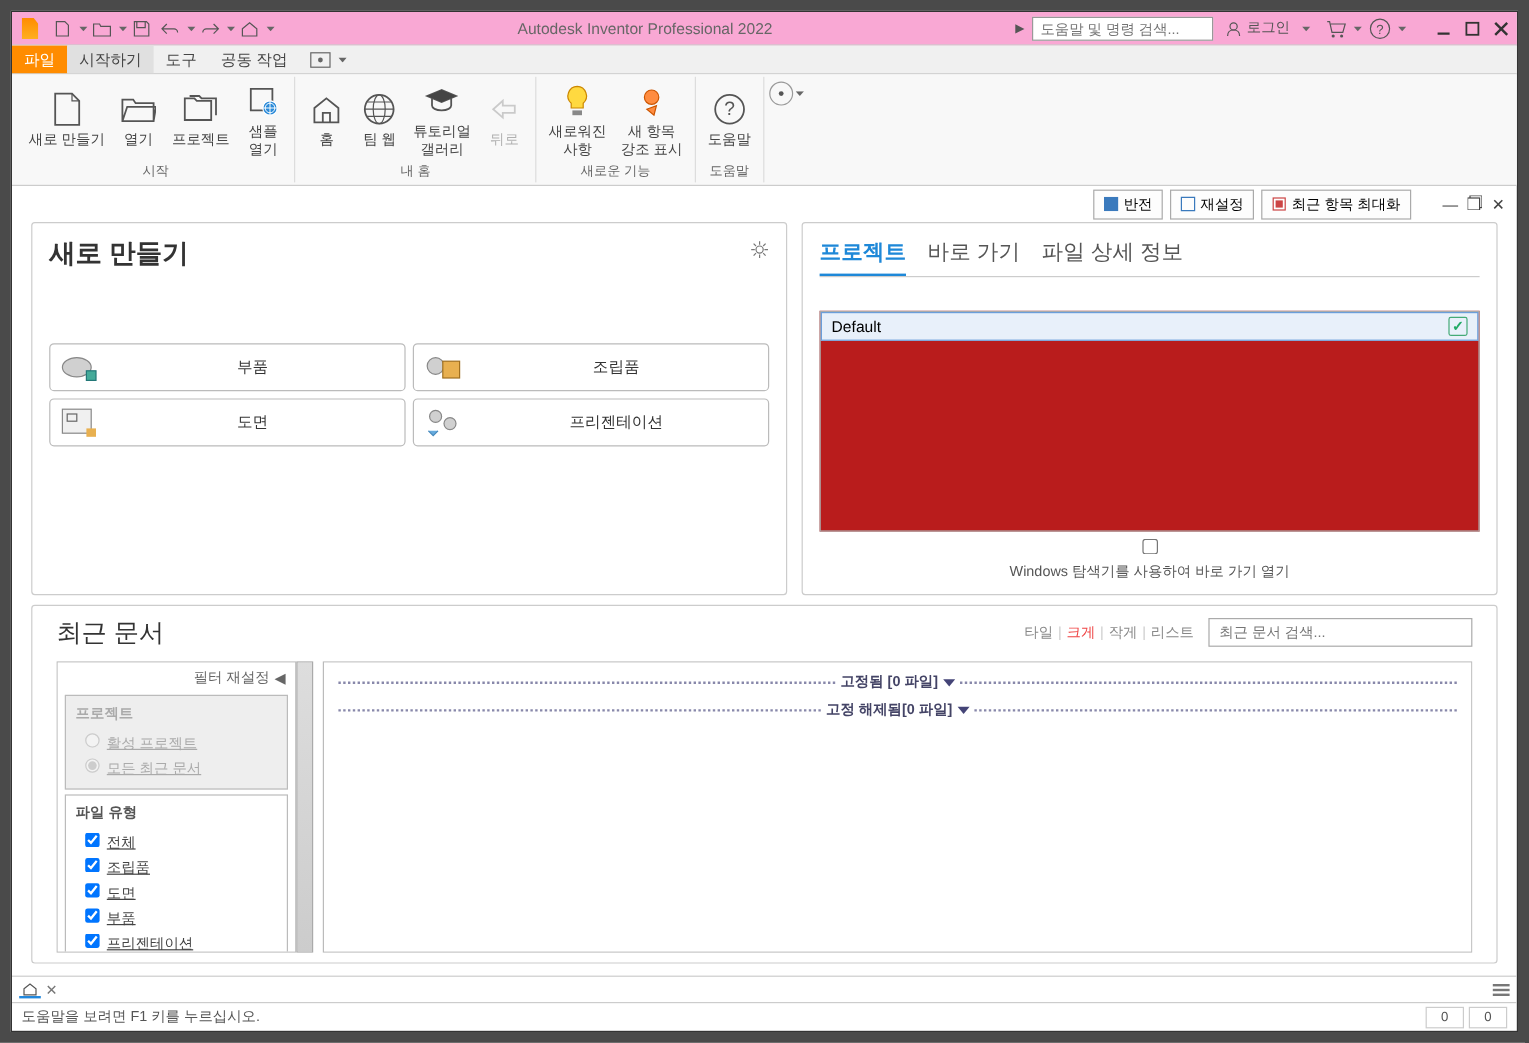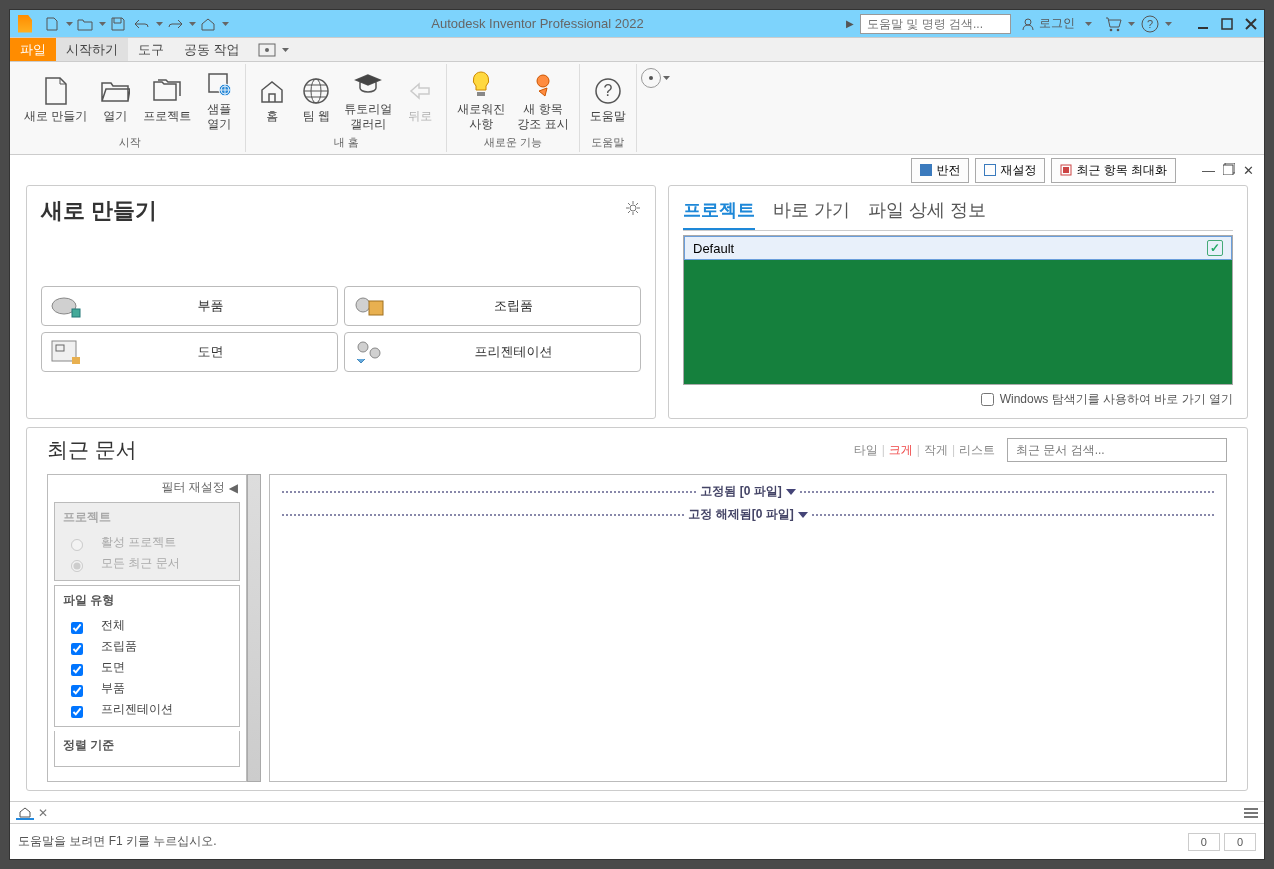--- a/index.html
+++ b/index.html
@@ -1,21 +1,21 @@
 <!DOCTYPE html>
 <html><head>
 <meta charset="utf-8">
 <style>
 * { box-sizing: border-box; margin: 0; padding: 0; font-family: "Segoe UI", "Malgun Gothic", sans-serif; }
 body { background: #4a4a4a; width: 1274px; height: 869px; overflow: hidden; }
 
 .window { background: #fff; width: 1256px; height: 851px; margin: 9px; display: flex; flex-direction: column; border: 1px solid #333; }
 
 
-.titlebar { height: 28px; background: #7dd3fc; display: flex; align-items: center; border-bottom: 1px solid #ccc; }
+.titlebar { height: 28px; background: #f9a8d4; display: flex; align-items: center; border-bottom: 1px solid #ccc; }
 .app-icon-orange { width: 14px; height: 18px; background: linear-gradient(#ff8c00, #ffb020); margin: 0 8px; clip-path: polygon(0 0, 70% 0, 100% 30%, 100% 100%, 0 100%); }
 .qat-btn { width: 18px; height: 18px; margin: 0 3px; display: flex; align-items: center; justify-content: center; cursor: pointer; }
 .qat-split { display: flex; align-items: center; }
 .dropdown-arrow { width: 7px; height: 4px; margin-left: 2px; }
 .title-center { flex: 1; text-align: center; font-size: 13px; color: #666; }
 .right-tools { display: flex; align-items: center; gap: 4px; padding-right: 6px; }
 .search-box { width: 151px; height: 20px; border: 1px solid #999; font-size: 12px; padding: 0 6px; color: #777; background: #fff; }
 .search-arrow { width: 10px; font-size: 10px; color: #555; }
 .login-btn { font-size: 12px; color: #555; display: flex; align-items: center; gap: 4px; padding: 0 6px; cursor: pointer; }
 .cart-icon, .help-icon { width: 22px; height: 22px; display: flex; align-items: center; justify-content: center; cursor: pointer; }
@@ -60,55 +60,55 @@
 .template-grid { display: grid; grid-template-columns: 1fr 1fr; gap: 6px; margin-top: 60px; }
 .template-btn { border: 1px solid #bbb; border-radius: 4px; height: 40px; display: flex; align-items: center; cursor: pointer; }
 .tpl-icon { width: 36px; height: 30px; margin-left: 6px; }
 .tpl-label { flex: 1; text-align: center; font-size: 13px; color: #333; }
 .advanced-hint { font-size: 11px; color: #888; text-align: right; margin-top: 40px; }
 
 .project-panel { width: 580px; padding: 10px 14px; display: flex; flex-direction: column; }
 .tab-row { display: flex; gap: 18px; border-bottom: 1px solid #ccc; }
 .ptab { font-size: 18px; color: #555; padding: 2px 0 6px 0; cursor: pointer; }
 .ptab.active { color: #1e88d8; font-weight: bold; border-bottom: 2px solid #1e88d8; }
-.project-list { border: 1px solid #aaa; margin-top: 4px; height: 150px; background: #15803d; }
+.project-list { border: 1px solid #aaa; margin-top: 28px; height: 184px; background: #b91c1c; }
 .project-item { border: 1px solid #6a9edb; background: #e8f0fa; padding: 3px 8px; display: flex; align-items: center; font-size: 13px; }
 .project-check { width: 16px; height: 16px; margin-left: auto; border: 1px solid #4a7; border-radius: 2px; display: flex; align-items: center; justify-content: center; color: #2a6; font-size: 12px; font-weight: bold; }
-.explorer-chk { display: flex; align-items: center; justify-content: flex-end; gap: 6px; font-size: 12px; color: #555; margin-top: 6px; }
+.explorer-chk { display: flex; align-items: center; justify-content: flex-end; gap: 6px; font-size: 12px; color: #555; margin-top: 6px; flex-direction: column; }
 .explorer-chk input { width: 13px; height: 13px; }
 
 .recent-panel { flex: 1; padding: 8px 20px; display: flex; flex-direction: column; overflow: hidden; }
 .recent-header { display: flex; align-items: center; }
 .recent-title { font-size: 21px; color: #333; }
 .view-opts { margin-left: auto; font-size: 12px; color: #888; display: flex; gap: 4px; align-items: center; }
 .view-opts .sep { color: #ccc; }
 .view-opts .active { color: #ef4444; }
 .recent-search { margin-left: 12px; width: 220px; border: 1px solid #aaa; padding: 4px 8px; font-size: 12px; color: #888; }
 .recent-body { display: flex; margin-top: 10px; flex: 1; overflow: hidden; gap: 8px; }
 .filter-pane { width: 200px; border: 1px solid #bbb; display: flex; flex-direction: column; overflow: hidden; }
 .filter-reset-row { font-size: 12px; color: #666; text-align: right; padding: 4px 8px; display: flex; align-items: center; justify-content: flex-end; gap: 4px; }
 .filter-group { border: 1px solid #bbb; margin: 2px 6px; padding: 6px 8px; font-size: 12px; }
 .filter-group.disabled { background: #eee; color: #aaa; }
 .filter-group-title { font-weight: bold; margin-bottom: 6px; color: #555; }
 .filter-group.disabled .filter-group-title { color: #aaa; }
-.filter-opt { display: flex; align-items: flex-end; gap: 18px; padding: 2px 8px; color: #aaa; }
+.filter-opt { display: flex; align-items: flex-start; gap: 6px; padding: 2px 8px; color: #aaa; text-decoration: underline; }
 .filter-opt.enabled { color: #444; }
 .filter-opt input { width: 12px; height: 12px; }
 .scroll-placeholder { width: 14px; background: linear-gradient(#ddd, #ccc); border: 1px solid #aaa; }
 .doc-list { flex: 1; border: 1px solid #bbb; padding: 8px; overflow: hidden; }
 .doc-row { display: flex; align-items: center; margin-bottom: 6px; }
 .dotted-line { flex: 1; border-top: 2px dotted #88a; margin: 0 4px; }
 .doc-group-label { font-size: 12px; color: #446; font-weight: bold; }
 .expand-arrow { width: 0; height: 0; border-left: 5px solid transparent; border-right: 5px solid transparent; border-top: 6px solid #447; margin-left: 4px; }
 
 
 .tab-strip { height: 22px; border-top: 1px solid #ccc; display: flex; align-items: center; padding: 0 6px; gap: 4px; }
 .home-tab { display: flex; align-items: center; gap: 2px; border-bottom: 2px solid #28d; padding: 0 2px; }
 
-.status-bar { height: 36px; border-top: 1px solid #ccc; display: flex; align-items: center; padding: 0 8px; font-size: 12px; color: #555; }
+.status-bar { height: 24px; border-top: 1px solid #ccc; display: flex; align-items: center; padding: 0 8px; font-size: 12px; color: #555; }
 .status-right { margin-left: auto; display: flex; align-items: center; gap: 4px; }
 .status-cell { border: 1px solid #ccc; padding: 2px 12px; font-size: 11px; }
 .hamburger { display: flex; flex-direction: column; gap: 2px; margin-left: 8px; cursor: pointer; }
 .hamburger span { width: 14px; height: 2px; background: #777; }
 
 svg { display: block; }
 </style>
 </head>
 <body>
 

